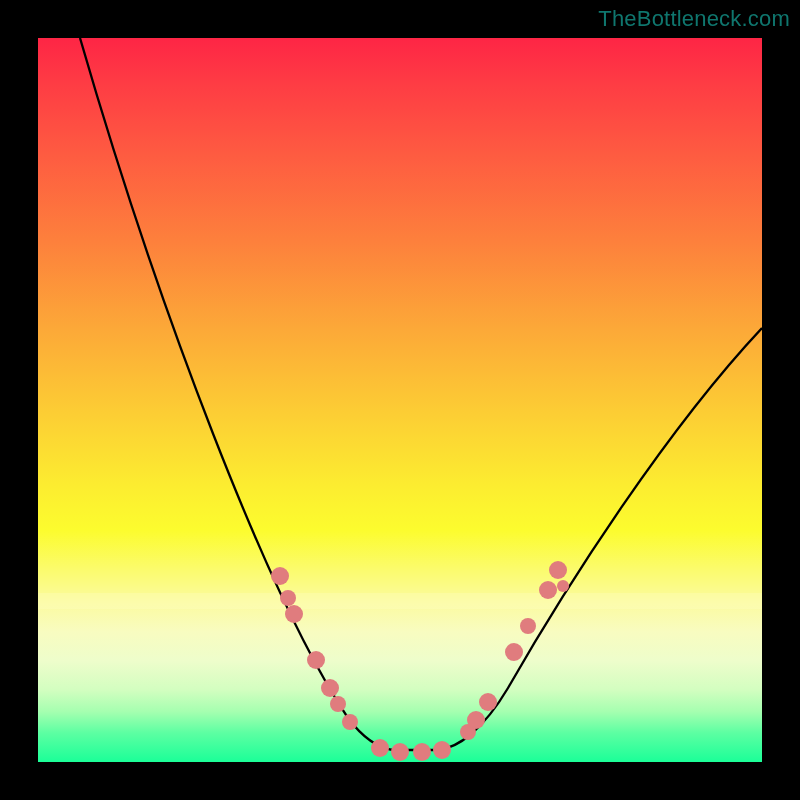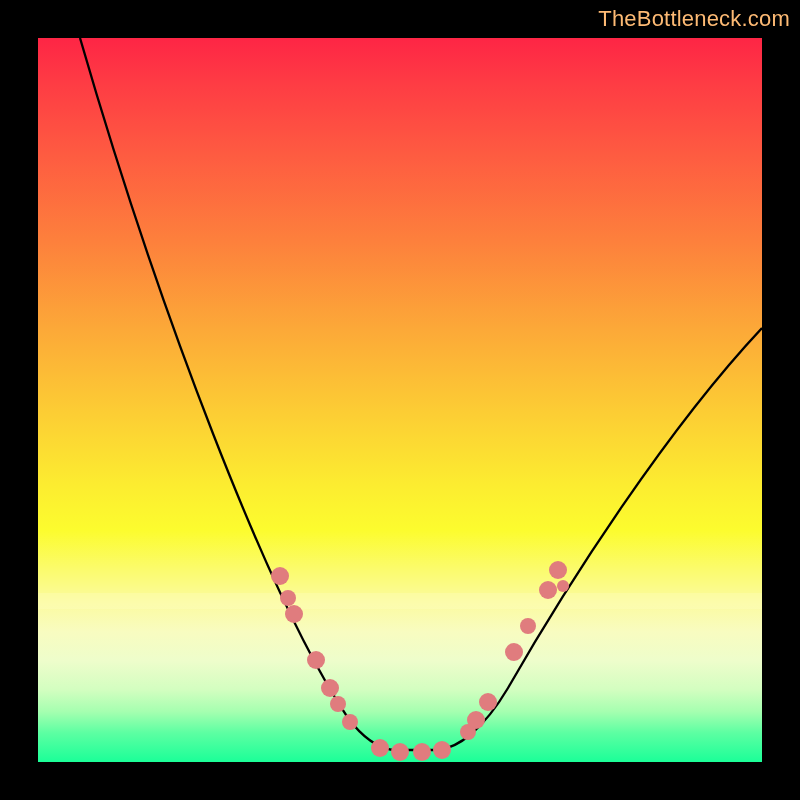--- a/index.html
+++ b/index.html
@@ -43,21 +43,21 @@
       #d3fec0 90%,
       #a6ffb0 93%,
       #5cffa2 96%,
       #1bff98 100%
     );
   }
   .watermark {
     position: absolute;
     top: 6px;
     right: 10px;
-    color: #fdba74;
+    color: #0f766e;
     font-size: 22px;
     letter-spacing: 0.2px;
     font-weight: 500;
   }
   svg.curves {
     position: absolute;
     left: 0;
     top: 0;
     width: 724px;
     height: 724px;

